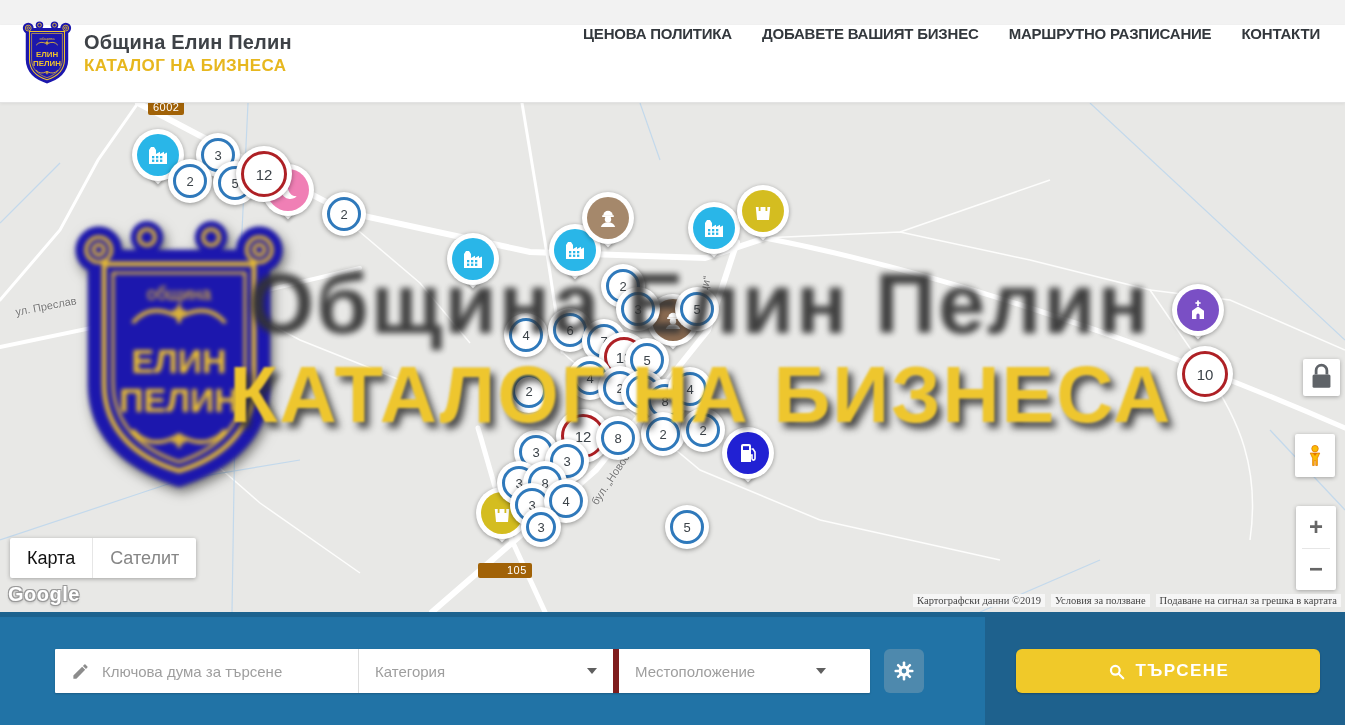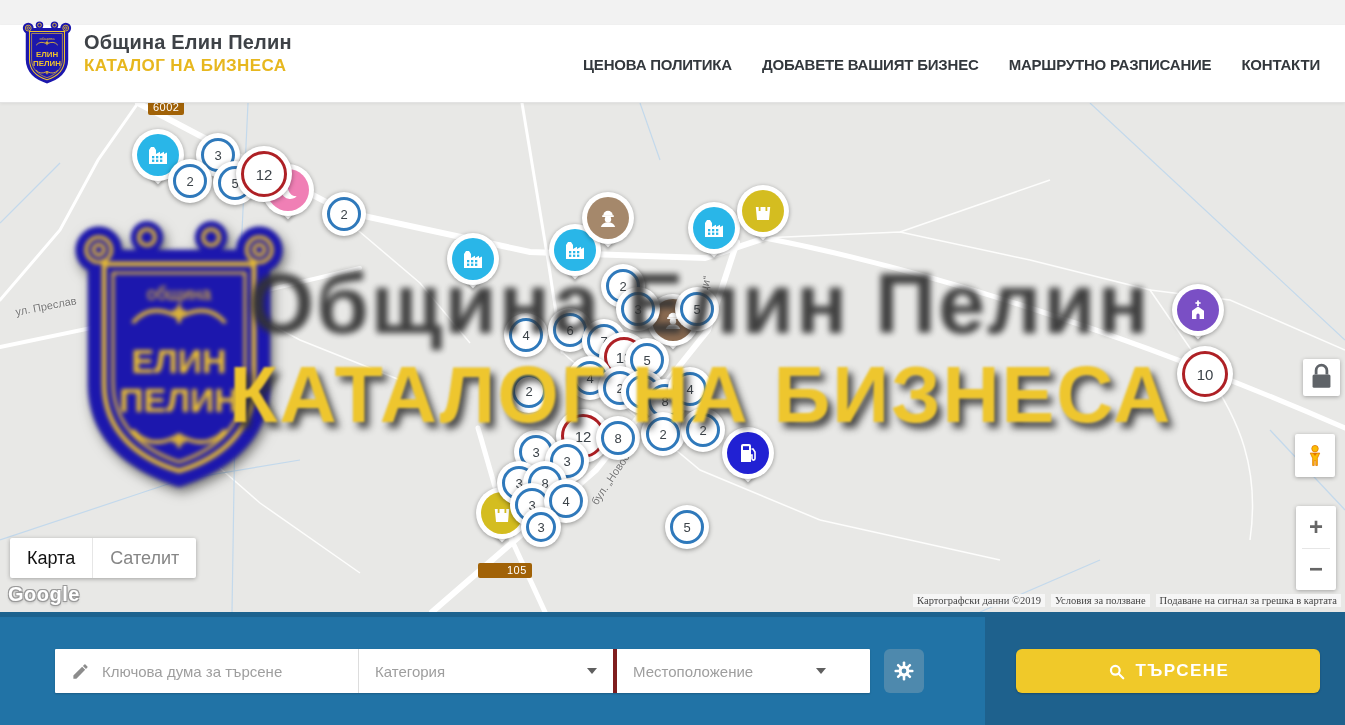--- a/index.html
+++ b/index.html
@@ -6,21 +6,21 @@
   html,body { width:1345px; height:725px; overflow:hidden; font-family:"Liberation Sans", sans-serif; background:#f2f2f2; }
   #app { position:relative; width:1345px; height:725px; overflow:hidden; }
 
   
   .topstrip { position:absolute; left:0; top:0; width:1345px; height:25px; background:#f2f2f2; }
   header { position:absolute; left:0; top:25px; width:1345px; height:78px; background:#fff; border-bottom:1px solid #e3e3e3; box-shadow:0 1px 3px rgba(0,0,0,.06); z-index:100; }
   .brand { position:absolute; left:22px; top:-4px; display:flex; align-items:center; gap:12px; }
   .brand .crest-svg { width:50px; height:64px; }
   .brand-text .ttl { font-size:20px; font-weight:bold; color:#3e4247; letter-spacing:.2px; }
   .brand-text .sub { font-size:17px; font-weight:bold; color:#e7b71e; letter-spacing:.4px; margin-top:2px; }
-  nav { position:absolute; right:25px; top:0; height:78px; display:flex; align-items:center; gap:30px; }
+  nav { position:absolute; right:25px; top:0; height:78px; display:flex; gap:30px; }
   nav .nav-item { font-size:15px; font-weight:bold; color:#33383d; letter-spacing:-0.2px; cursor:pointer; white-space:nowrap; }
 
   
   #map { position:absolute; left:0; top:103px; width:1345px; height:509px; background:#e8e8e6; overflow:hidden; }
   #roads { position:absolute; left:0; top:0; z-index:1; }
   .street-label { position:absolute; font-size:11px; color:#757575; white-space:nowrap; z-index:5; text-shadow:0 0 2px #fff; }
   .road-badge { position:absolute; background:#a16207; color:#fff; font-size:11px; padding:1px 5px 2px; border-radius:2px; z-index:5; letter-spacing:.5px; }
 
   
   .pin { position:absolute; width:52px; height:64px; z-index:20; cursor:pointer; }
@@ -65,21 +65,21 @@
   #searchbar::before { content:''; position:absolute; left:0; top:0; width:100%; height:5px; background:rgba(0,0,0,.14); }
   #searchbar .dark-side { position:absolute; left:985px; top:0; width:360px; height:113px; background:#1e618d; }
   .form-wrap { position:absolute; left:55px; top:37px; width:815px; height:44px; background:#fff; border-radius:1px; display:flex; align-items:stretch; box-shadow:0 1px 2px rgba(0,0,0,.2); }
   .fsec { position:relative; display:flex; align-items:center; }
   .fsec.keyword { width:303px; padding-left:16px; gap:12px; }
   .fsec.keyword svg { width:19px; height:19px; flex:0 0 auto; }
   .fsec.keyword input { border:none; outline:none; font-size:15px; color:#333; width:240px; font-family:"Liberation Sans", sans-serif; }
   .fsec.keyword input::placeholder { color:#9e9e9e; }
   .fsec.select { cursor:pointer; }
   .fsec.cat { width:255px; border-left:1px solid #ddd; padding-left:16px; }
-  .fsec.loc { width:229px; border-left:4px solid #7f1d1d; padding-left:16px; }
+  .fsec.loc { width:229px; border-left:6px solid #7f1d1d; padding-left:16px; }
   .fsec .sel-text { font-size:15px; color:#9e9e9e; }
   .chev { position:absolute; right:16px; top:19px; width:0; height:0; border-left:5px solid transparent; border-right:5px solid transparent; border-top:6px solid #5f5f5f; }
   #gear-btn { position:absolute; left:884px; top:37px; width:40px; height:44px; background:#4e89ad; border-radius:6px; display:flex; align-items:center; justify-content:center; cursor:pointer; }
   #gear-btn svg { width:22px; height:22px; }
   #search-btn { position:absolute; left:1016px; top:37px; width:304px; height:44px; background:#f0c929; border:none; border-radius:6px; display:flex; align-items:center; justify-content:center; gap:10px; cursor:pointer; box-shadow:0 1px 2px rgba(0,0,0,.25); }
   #search-btn svg { width:19px; height:19px; }
   #search-btn .lbl { font-size:17px; font-weight:bold; color:#fff; letter-spacing:1.5px; }
 </style>
 </head>
 <body>

